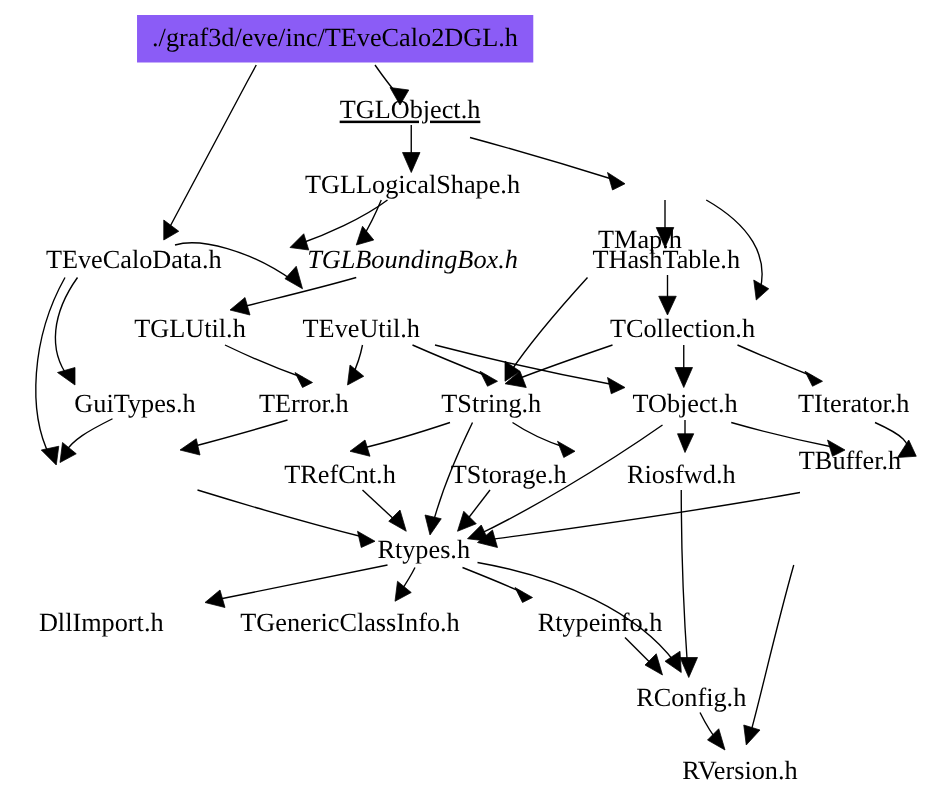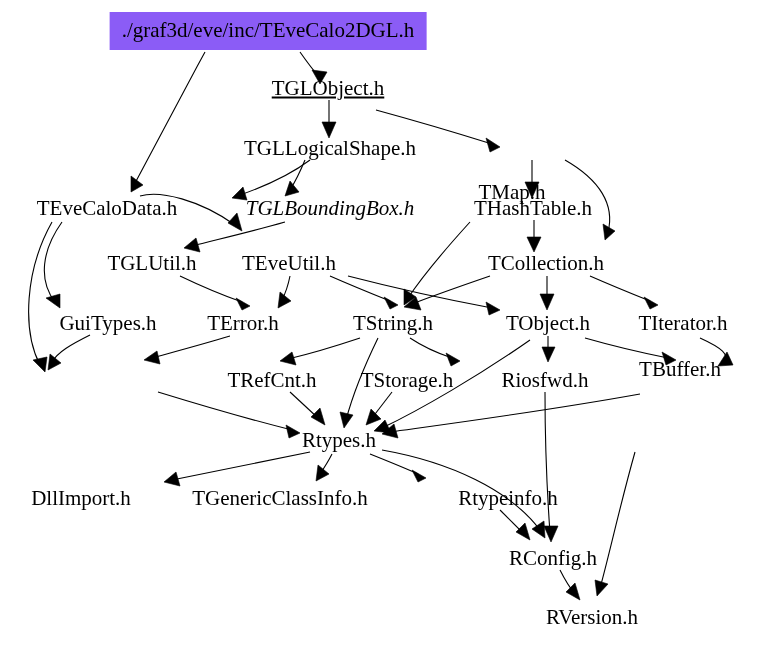--- a/index.html
+++ b/index.html
@@ -226,16 +226,16 @@
     <div class="node" style="left: 393px; top: 323px;">TString.h</div>
     <div class="node" style="left: 548px; top: 323px;">TObject.h</div>
     <div class="node" style="left: 683px; top: 323px;">TIterator.h</div>
     <div class="node" style="left: 272px; top: 380px;">TRefCnt.h</div>
     <div class="node" style="left: 407px; top: 380px;">TStorage.h</div>
     <div class="node" style="left: 545px; top: 380px;">Riosfwd.h</div>
     <div class="node" style="left: 680px; top: 369px;">TBuffer.h</div>
     <div class="node" style="left: 339px; top: 440px;">Rtypes.h</div>
     <div class="node" style="left: 81px; top: 498px;">DllImport.h</div>
     <div class="node" style="left: 280px; top: 498px;">TGenericClassInfo.h</div>
-    <div class="node" style="left: 508px; top: 498px;">Rtypeinfo.h</div>
+    <div class="node" style="left: 480px; top: 498px;">Rtypeinfo.h</div>
     <div class="node" style="left: 553px; top: 558px;">RConfig.h</div>
     <div class="node" style="left: 592px; top: 617px;">RVersion.h</div>
   </div>
 
 </body></html>

